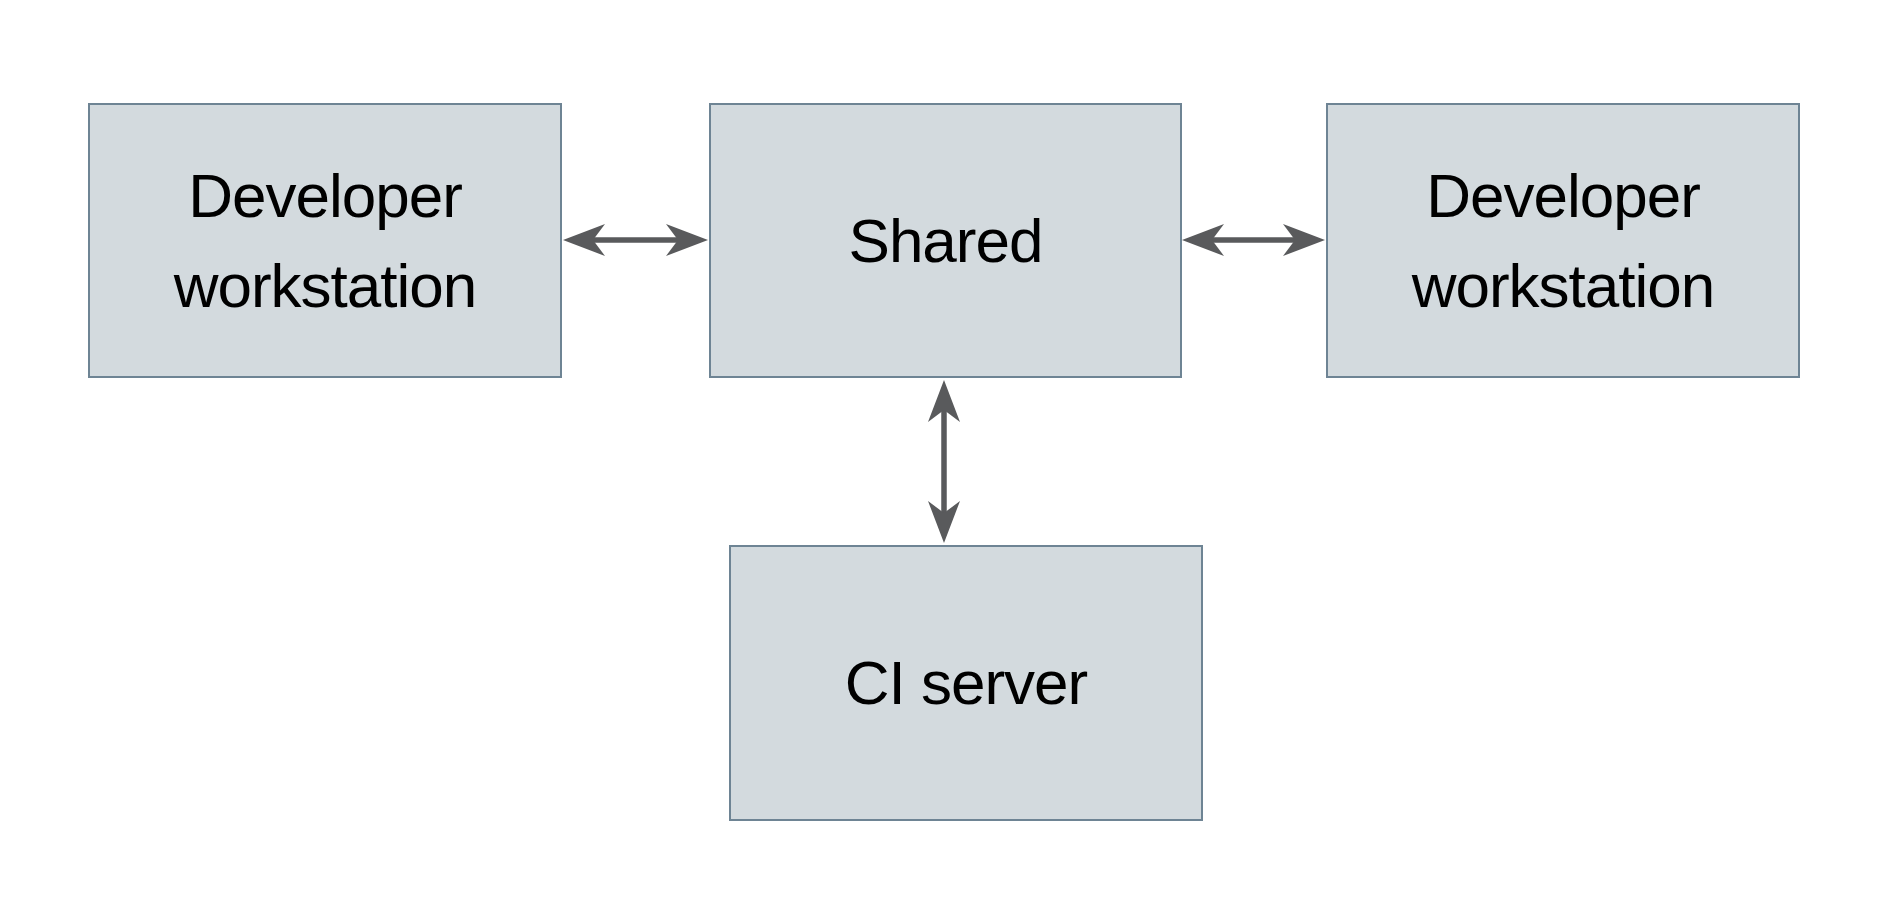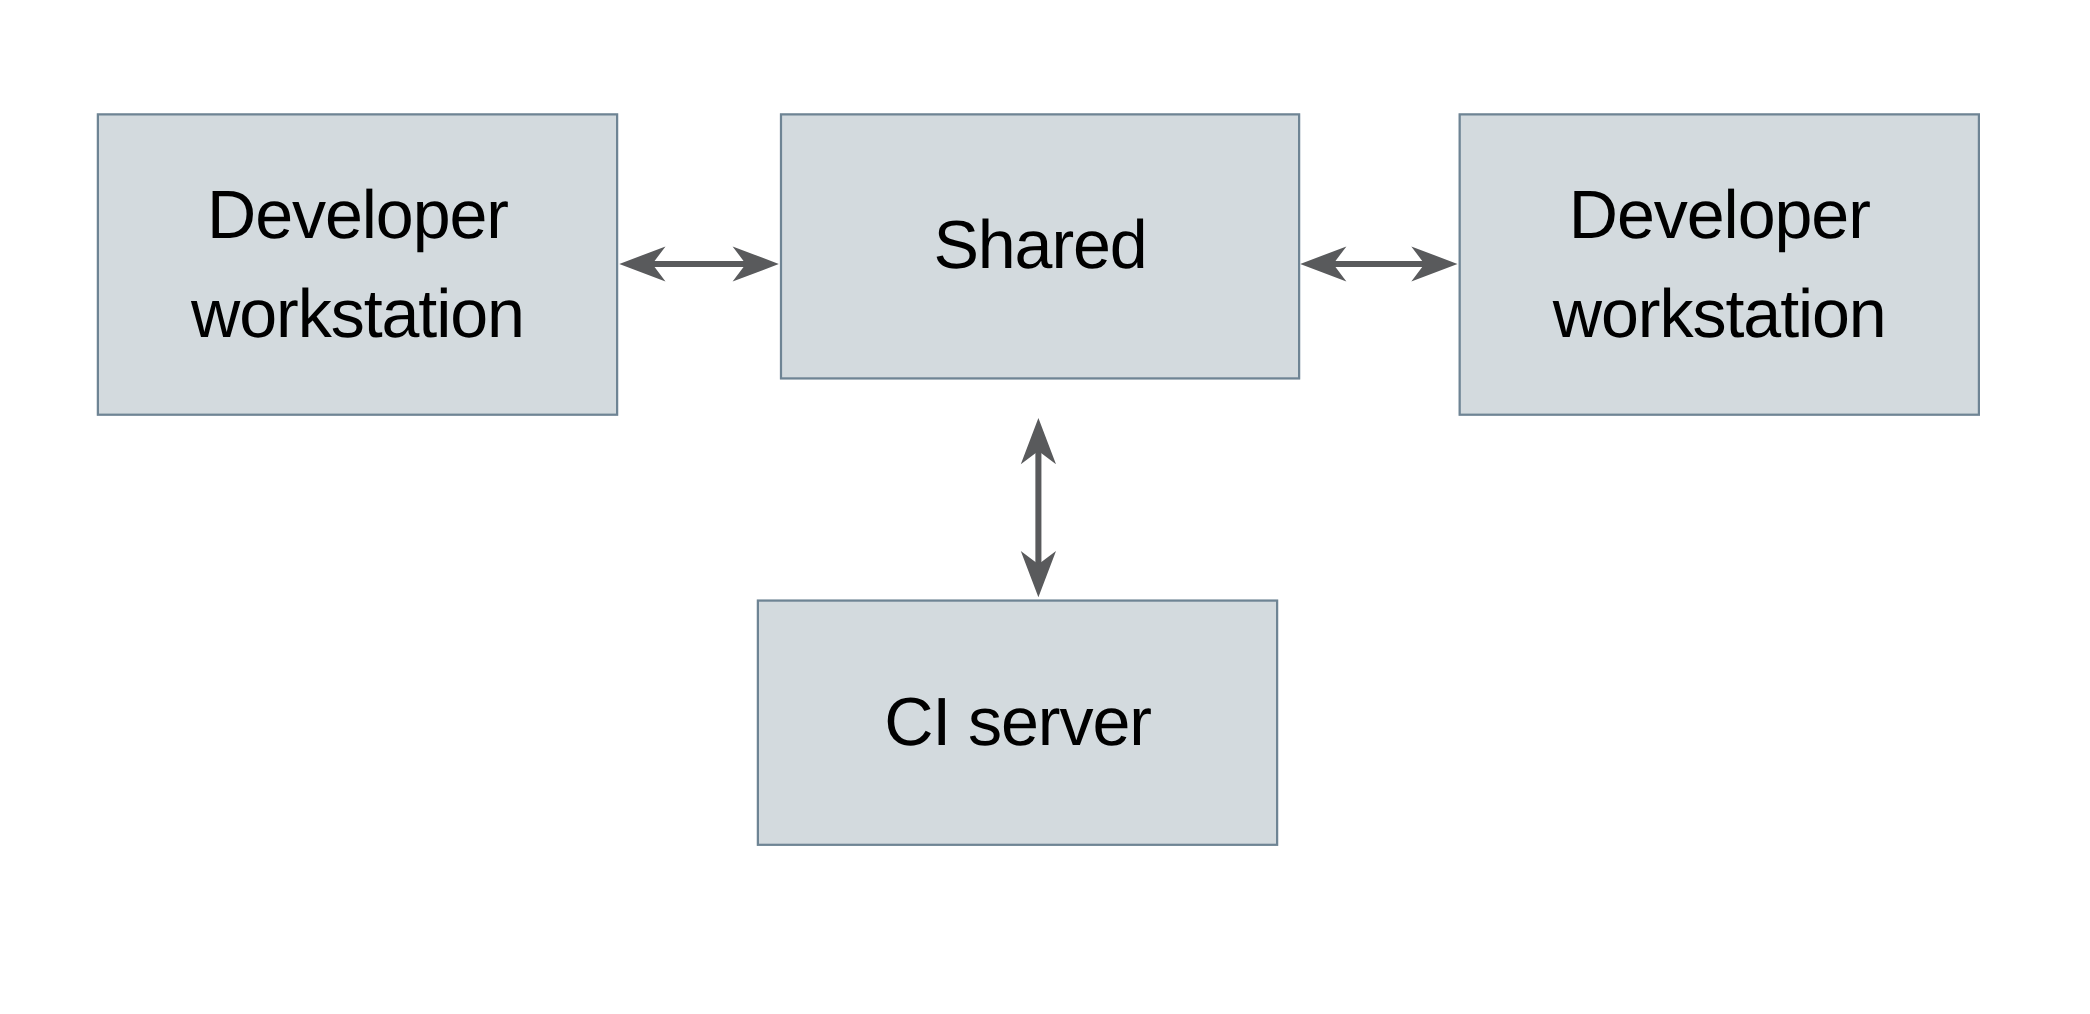--- a/index.html
+++ b/index.html
@@ -40,23 +40,23 @@
     flex-direction: column;
     justify-content: center;
     align-items: center;
     text-align: center;
     color: var(--text);
     font-size: 62px;
     line-height: 90px;
     letter-spacing: -1px;
   }
   .node-dev-left   { left:  88px; top: 103px; width: 474px; height: 275px; }
-  .node-shared     { left: 709px; top: 103px; width: 473px; height: 242px; }
+  .node-shared     { left: 709px; top: 103px; width: 473px; height: 275px; }
   .node-dev-right  { left:1326px; top: 103px; width: 474px; height: 275px; }
-  .node-ci         { left: 688px; top: 545px; width: 474px; height: 224px; text-align: center; }
+  .node-ci         { left: 729px; top: 545px; width: 474px; height: 276px; text-align: center; }
 </style>
 </head>
 <body style="background: rgb(255, 255, 255);">
 
 <div class="canvas">
 
   <svg class="edges-layer" viewBox="0 0 1900 922" aria-hidden="true">
 
     <g>
       <line x1="590" y1="240" x2="681" y2="240" stroke-width="5.5" stroke="#595a5c"></line>

